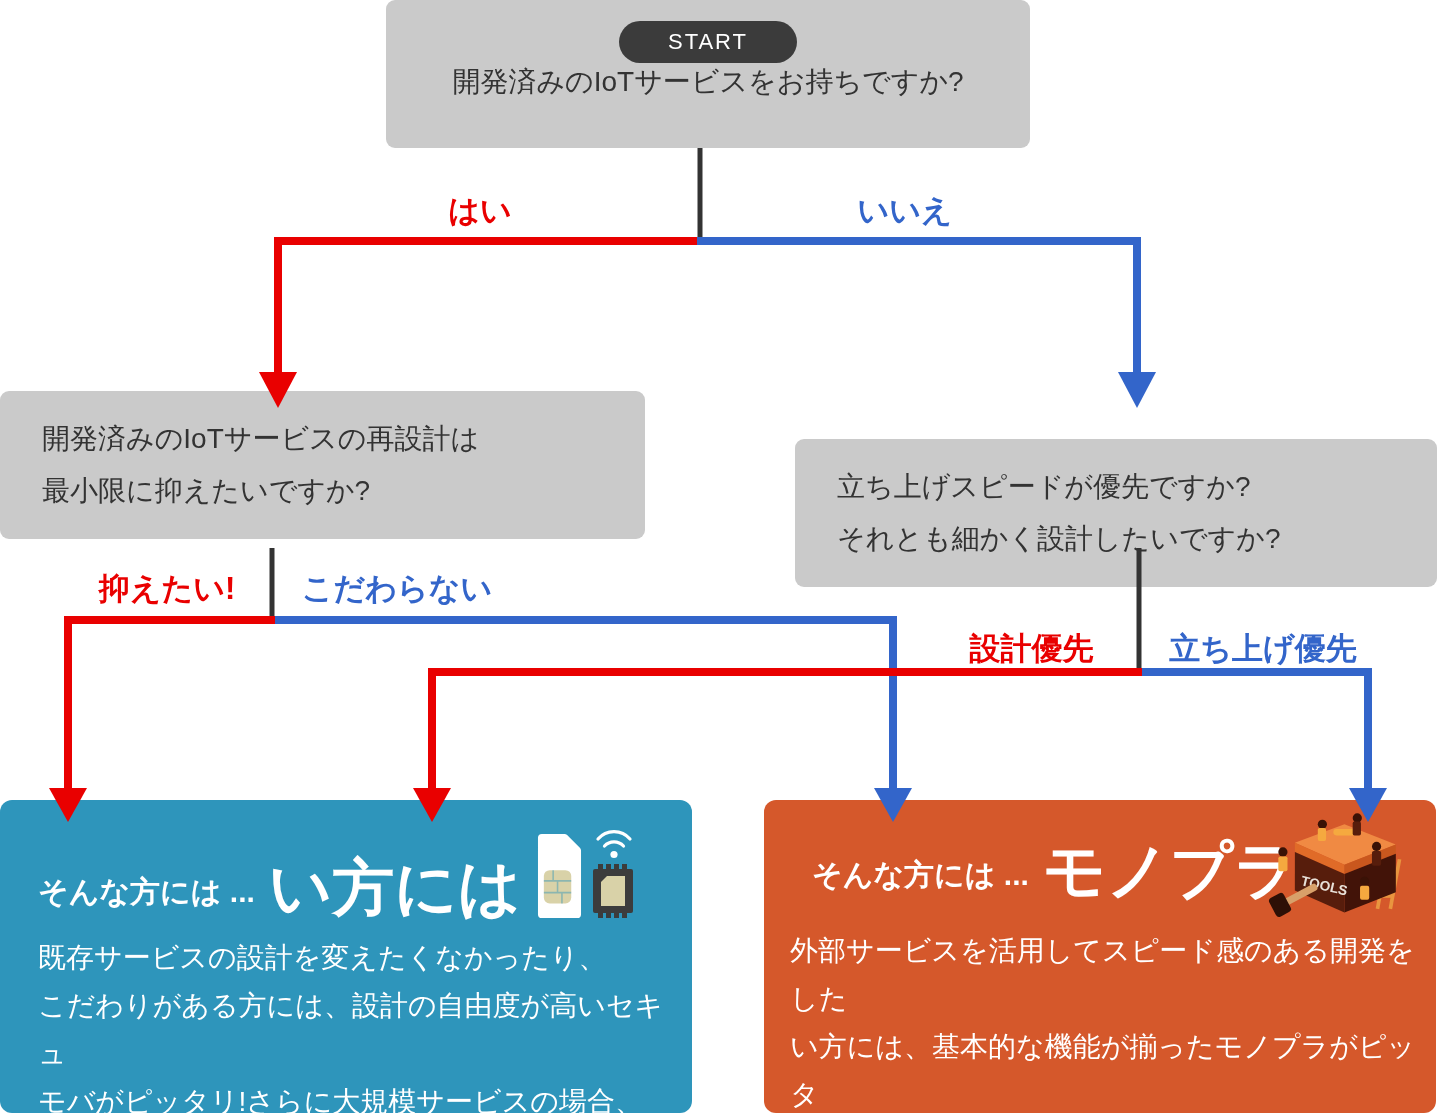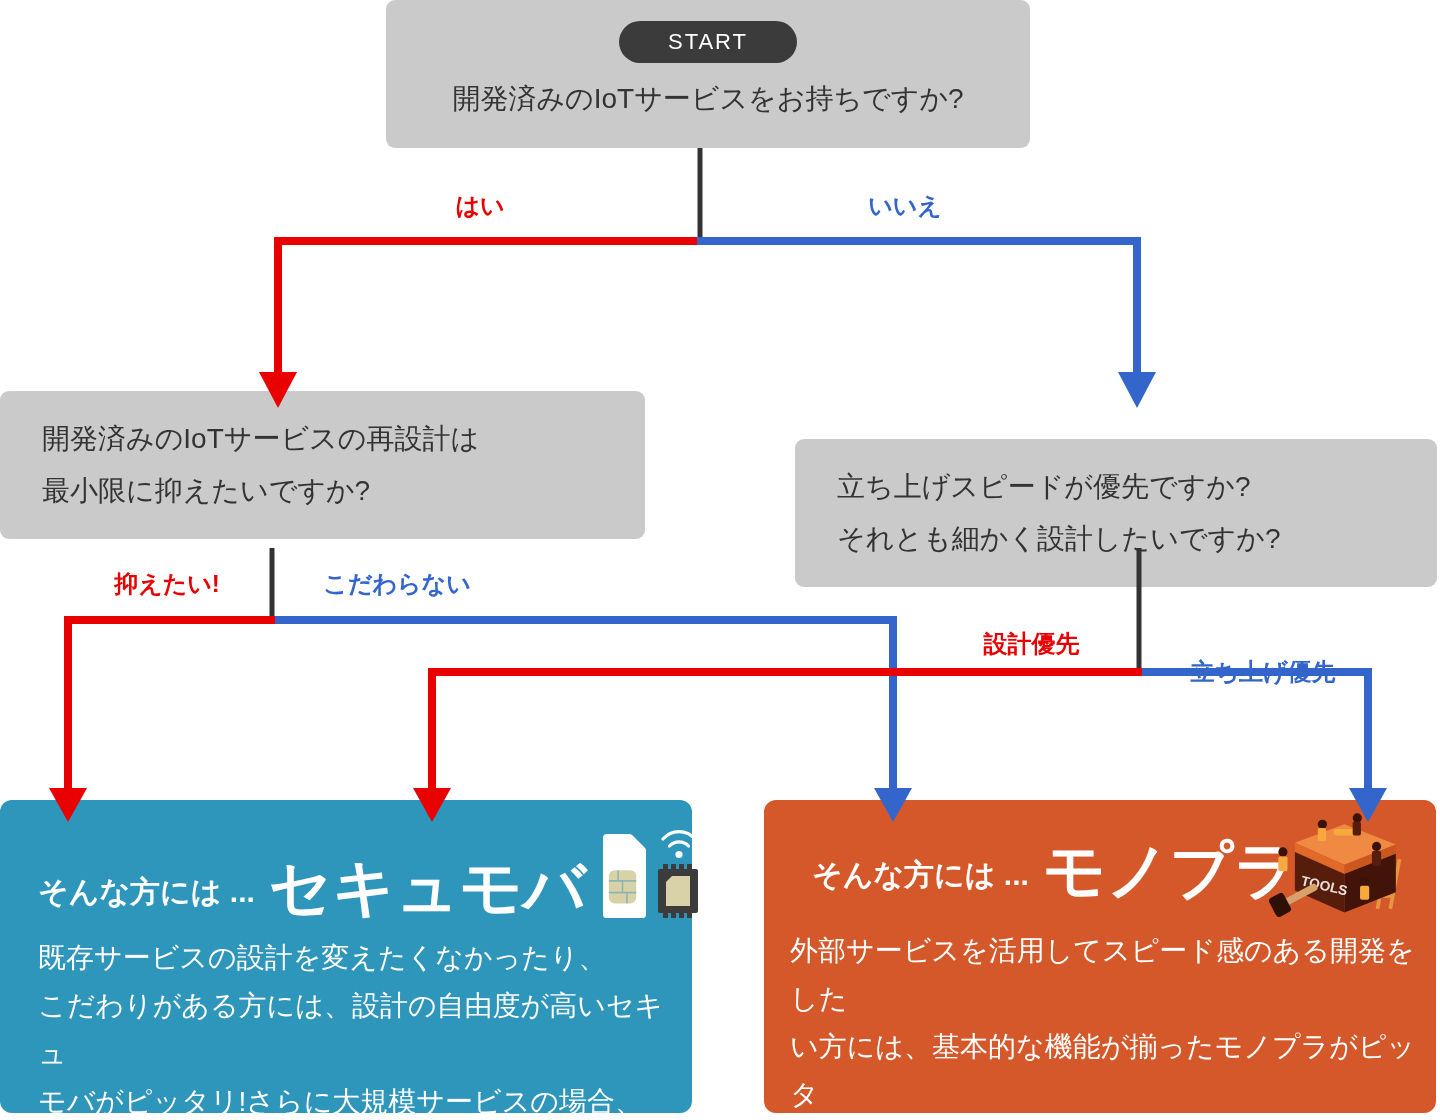--- a/index.html
+++ b/index.html
@@ -18,29 +18,29 @@
   .r{stroke:var(--red,#E90000);stroke-width:8;fill:none;}
   .b{stroke:var(--blue,#3365CA);stroke-width:8;fill:none;}
   .rf{fill:var(--red,#E90000);}
   .bf{fill:var(--blue,#3365CA);}
 
   
   .gbox{position:absolute;background:var(--box-gray,#CACACA);border-radius:9px;color:var(--ink,#333);z-index:1;}
   .start-box{left:386px;top:0;width:644px;height:148px;display:flex;flex-direction:column;align-items:center;padding-top:21px;}
   .start-pill{width:178px;height:42px;border-radius:21px;background:var(--pill,#3B3B3B);
     color:#fff;font-size:22px;letter-spacing:2px;display:flex;align-items:center;justify-content:center;font-weight:500;}
-  .start-q{margin-top:17px;font-size:28px;font-weight:500;}
+  .start-q{font-size:28px;font-weight:500;}
 
   .q-box{display:flex;flex-direction:column;justify-content:center;padding-left:42px;
     font-size:28px;font-weight:500;line-height:52px;height:148px;top:391px;}
   .q-left{left:0;width:645px;}
   .q-right{left:795px;width:642px;margin-top:48px;}
 
   
-  .edge-label{position:absolute;z-index:6;font-size:24px;font-weight:bold;white-space:nowrap;transform:translateX(-50%);}
+  .edge-label{position:absolute;z-index:6;font-size:31px;font-weight:bold;white-space:nowrap;transform:translateX(-50%);}
   .red-t{color:var(--red,#E90000);}
   .blue-t{color:var(--blue,#3365CA);}
 
   
   .result{position:absolute;top:800px;height:313px;border-radius:12px;color:#fff;z-index:1;}
   .result-left{left:0;width:692px;background:var(--teal,#2E95BB);}
   .result-right{left:764px;width:672px;background:var(--orange,#D5582B);}
   .result-title{display:flex;align-items:flex-end;}
   .result-left .result-title{padding:24px 0 0 38px;}
   .result-right .result-title{padding:38px 0 0 48px;}
@@ -93,26 +93,26 @@
     <div>最小限に抑えたいですか?</div>
   </div>
   <div class="gbox q-box q-right">
     <div>立ち上げスピードが優先ですか?</div>
     <div>それとも細かく設計したいですか?</div>
   </div>
 
   <div class="edge-label red-t" style="left:167px;top:568px;">抑えたい!</div>
   <div class="edge-label blue-t" style="left:397px;top:568px;">こだわらない</div>
   <div class="edge-label red-t" style="left:1010px;top:628px;padding-left:43px;">設計優先</div>
-  <div class="edge-label blue-t" style="left:1263px;top:656px;">立ち上げ優先</div>
+  <div class="edge-label blue-t" style="left:1263px;top:628px;">立ち上げ優先</div>
 
   <div class="result result-left">
     <div class="result-title">
       <span class="lead">そんな方には ...</span>
-      <span class="brand">セキュモバ</span>
+      <span class="brand">い方には</span>
       <span class="icon-pair">
 
         <svg width="45" height="88" viewBox="0 0 46 88">
           <path d="M5 1 h23 a4 4 0 0 1 2.8 1.2 l13 13 a4 4 0 0 1 1.2 2.8 v65 a4 4 0 0 1 -4 4 h-36 a4 4 0 0 1 -4 -4 v-78 a4 4 0 0 1 4 -4 z" fill="#FFFFFF"></path>
           <g transform="translate(7,38)">
             <rect width="28" height="34" rx="6" fill="#D9D2A8"></rect>
             <path d="M0 11 h28 M0 23 h28 M14 11 v12 M9.5 0 v11 M18.5 23 v11" stroke="#2E95BB" stroke-width="1.6" fill="none" opacity="0.45"></path>
           </g>
         </svg>
 

